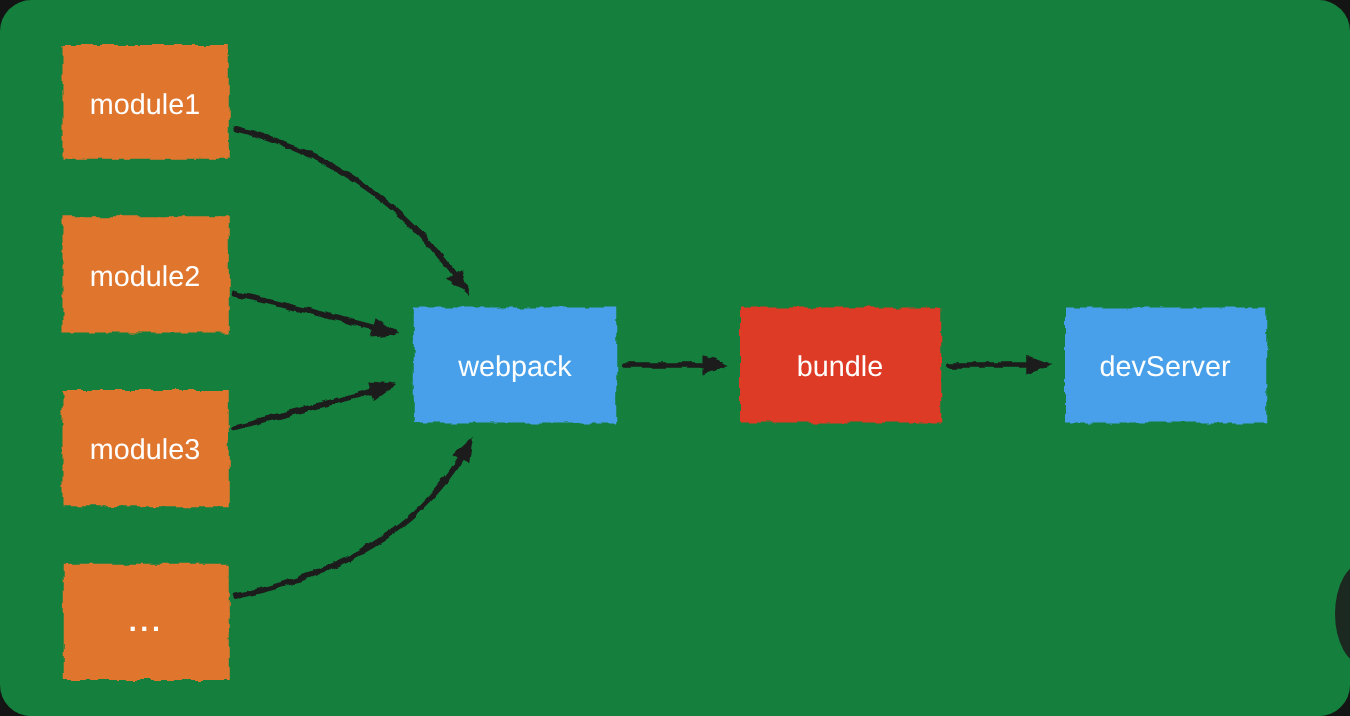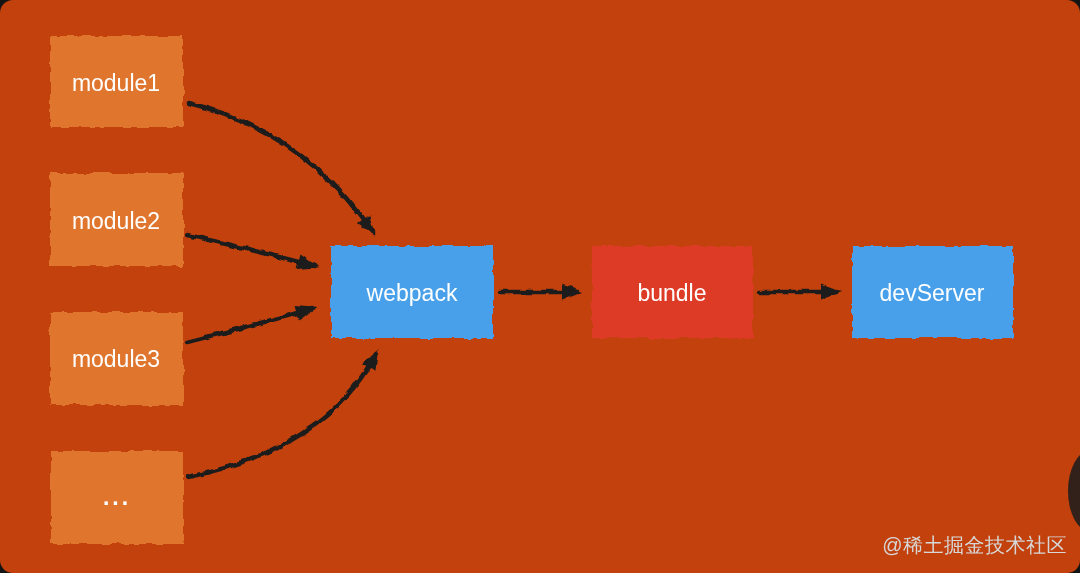--- a/index.html
+++ b/index.html
@@ -12,22 +12,22 @@
     overflow: hidden;
   }
   .stage {
     position: relative;
     width: 1080px;
     height: 573px;
   }
   .card {
     position: absolute;
     inset: 0;
-    background: #c2410c;
-    border-radius: 13px;
+    background: #15803d;
+    border-radius: 25px;
     overflow: hidden;
   }
   svg.diagram {
     position: absolute;
     inset: 0;
     width: 1080px;
     height: 573px;
   }
   svg.diagram text {
     fill: #ffffff;
@@ -101,15 +101,14 @@
       <text x="116" y="229" text-anchor="middle">module2</text>
       <text x="116" y="367" text-anchor="middle">module3</text>
       <text x="117" y="505" text-anchor="middle" class="dots">...</text>
       <text x="412" y="301" text-anchor="middle">webpack</text>
       <text x="672" y="301" text-anchor="middle">bundle</text>
       <text x="932" y="301" text-anchor="middle">devServer</text>
     </svg>
 
     <div class="edge-artifact"></div>
 
-    <div class="watermark">@稀土掘金技术社区</div>
   </div>
 </div>
 
 </body></html>

